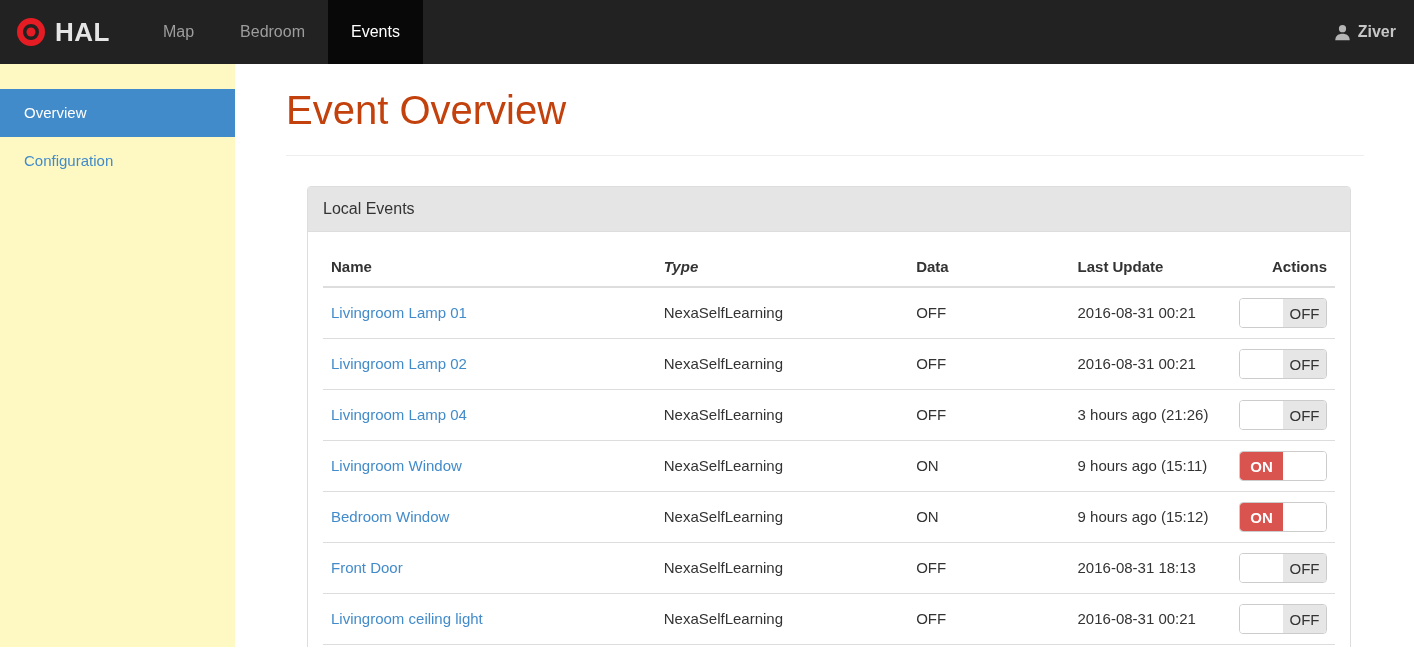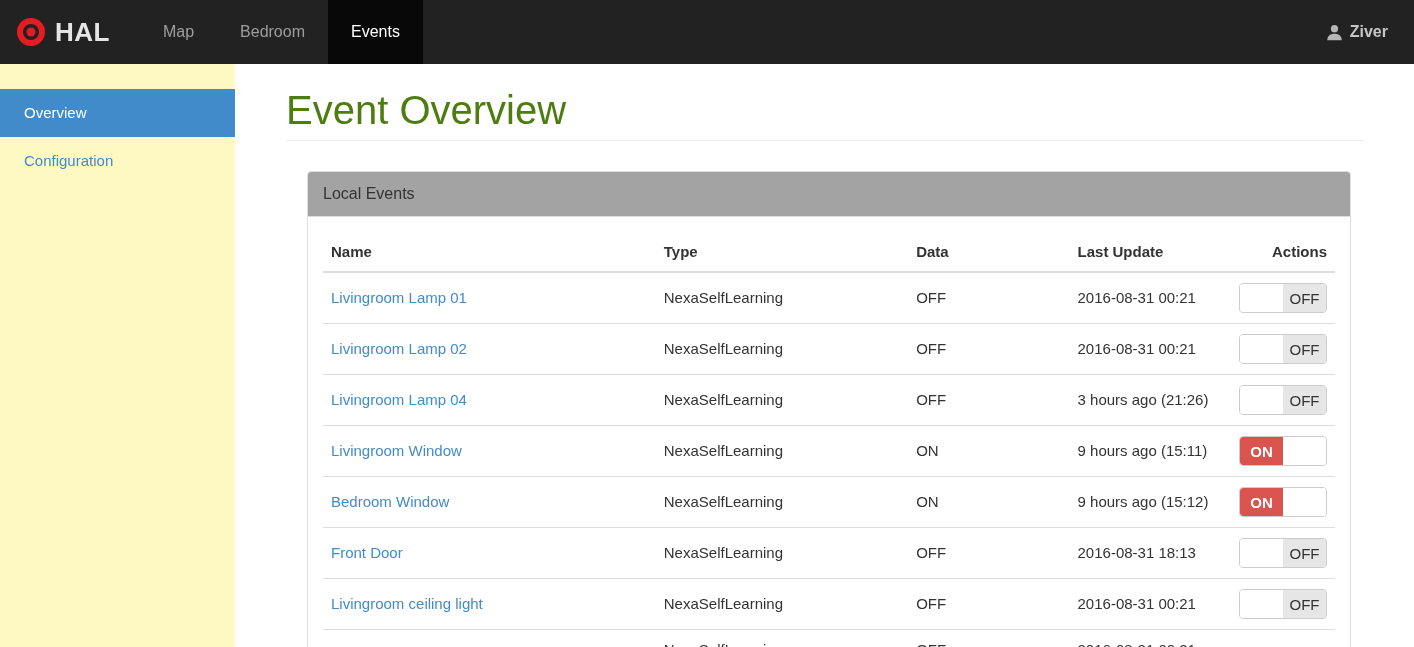--- a/index.html
+++ b/index.html
@@ -19,60 +19,60 @@
   }
   .brand-text { color:#e5e5e5; font-size:26px; font-weight:bold; letter-spacing:0.5px; }
   .nav-items { display:flex; align-items:stretch; margin-left:16px; }
   .nav-item {
     display:flex; align-items:center; padding:0 23px;
     color:#9d9d9d; font-size:16px; cursor:pointer;
   }
   .nav-item.active { background:#080808; color:#fff; }
   .navbar-user {
     margin-left:auto; display:flex; align-items:center; gap:7px;
-    padding-right:26px; color:#c6c6c6; font-size:16px; font-weight:bold; cursor:pointer;
+    padding-right:18px; color:#c6c6c6; font-size:16px; font-weight:bold; cursor:pointer;
   }
 
   
   .layout { display:flex; height:583px; }
 
   
   .sidebar { width:235px; flex-shrink:0; background:#fef9c3; }
   .sidebar-nav { margin-top:25px; }
   .sidebar-item {
     padding:14px 24px; font-size:15px; color:#428bca; cursor:pointer; line-height:20px;
   }
   .sidebar-item.active { background:#428bca; color:#fff; }
 
   
   .main { flex:1; padding:0 50px 0 51px; overflow:hidden; }
   .page-title {
-    font-size:40px; font-weight:normal; color:#4d7c0f;
-    margin:24px 0 0 0; padding-bottom:8px; border-bottom:1px solid #eee;
+    font-size:40px; font-weight:normal; color:#c2410c;
+    margin:24px 0 0 0; padding-bottom:23px; border-bottom:1px solid #eee;
     line-height:44px;
   }
 
   .panel {
     margin:30px 13px 0 21px; border:1px solid #ddd; border-radius:4px;
     background:#fff; height:520px;
   }
   .panel-heading {
-    background:#a3a3a3; border-bottom:1px solid #ddd; border-radius:3px 3px 0 0;
+    background:#e5e5e5; border-bottom:1px solid #ddd; border-radius:3px 3px 0 0;
     padding:13px 15px; font-size:16px; color:#333; line-height:18px;
   }
   .panel-body { padding:15px; }
 
   table.events { width:100%; border-collapse:collapse; font-size:15px; color:#333; }
   table.events th {
     text-align:left; font-weight:bold; padding:9px 8px;
     border-bottom:2px solid #ddd; font-size:15px; line-height:21px;
   }
   table.events td { padding:10px 8px; border-top:1px solid #ddd; line-height:20px;margin-top:14px; }
   table.events th.col-actions, table.events td.cell-actions { text-align:right; }
-  .col-name { width:33%; } .col-type { width:25%; } .col-data { width:16%; }
+  .col-name { width:33%; } .col-type { width:25%;font-style:italic; } .col-data { width:16%; }
   .col-last { width:16%; } .col-actions { width:10%; }
   td.cell-actions { padding:5px 0 5px 8px; }
 
   a.event-link { color:#428bca; text-decoration:none; cursor:pointer; }
 
   
   .switch {
     display:inline-flex; width:88px; height:30px; border:1px solid #ccc;
     border-radius:4px; overflow:hidden; background:#fff; cursor:pointer;
     vertical-align:middle;

